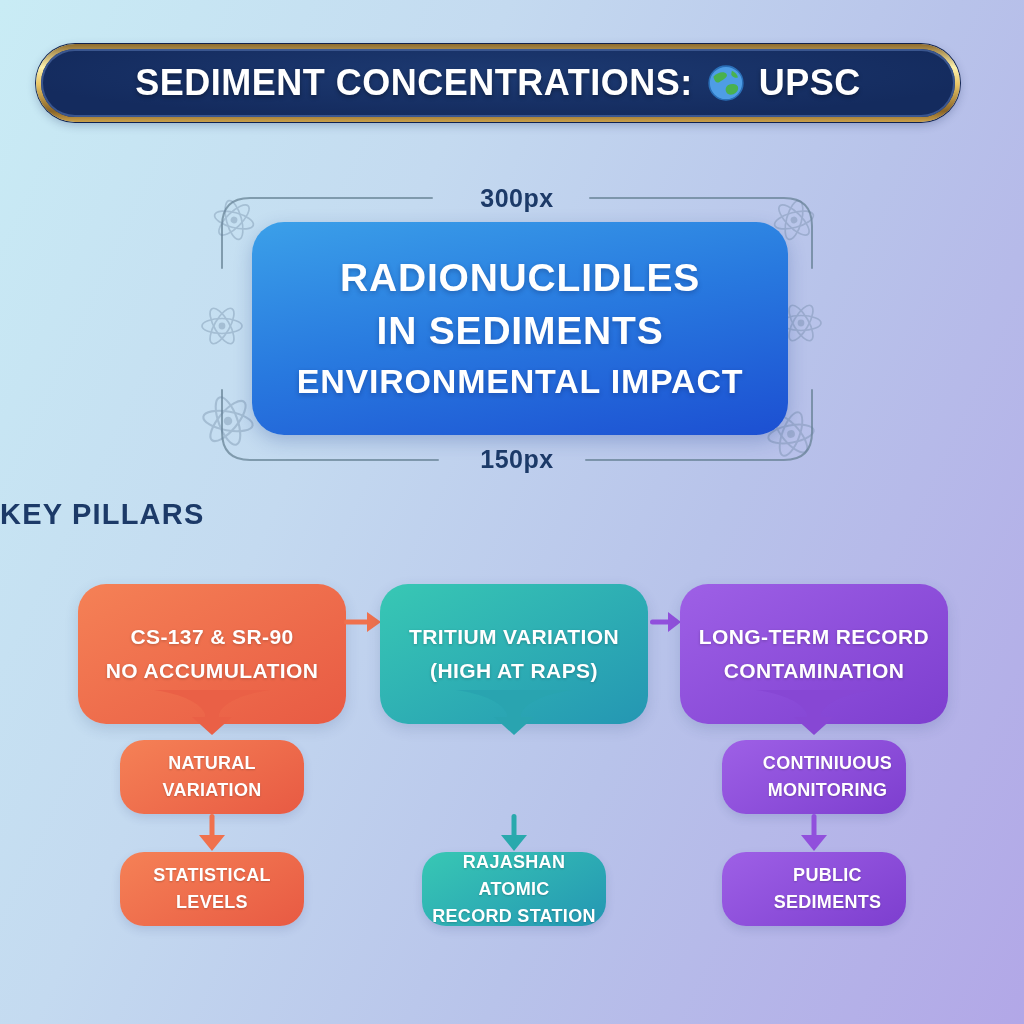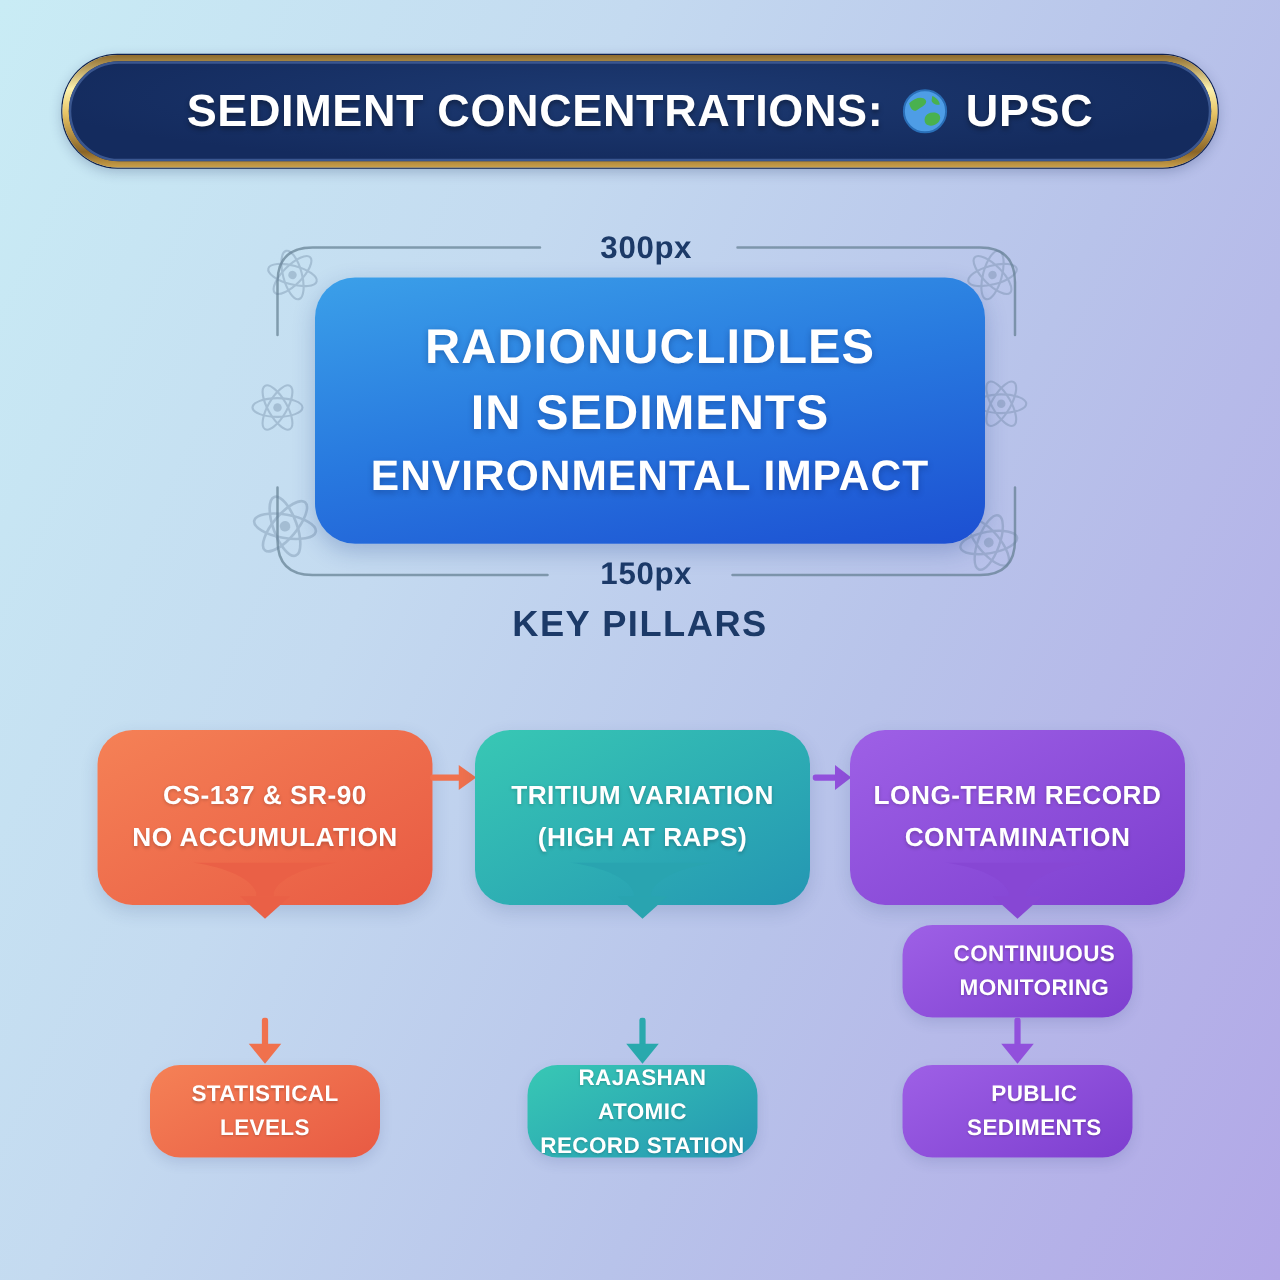--- a/index.html
+++ b/index.html
@@ -13,21 +13,21 @@
   }
 
   
   .frame-svg{position:absolute;inset:0;pointer-events:none;}
   .frame-line{stroke:var(--frame_line);stroke-width:2;fill:none;opacity:.68;stroke-linecap:round;}
   .atom{stroke:#66809c;fill:none;stroke-width:1.7;opacity:.34;}
   .atom-core{fill:#66809c;stroke:none;}
 
   
   .banner-outer{
-    position:absolute;left:50px;top:44px;width:924px;height:90px;
+    position:absolute;left:36px;top:44px;width:924px;height:78px;
     border-radius:44px;box-sizing:border-box;padding:5px;
     background:linear-gradient(180deg,#8f6b2c 0%,var(--gold_light) 30%,#e8c465 52%,var(--gold_dark) 86%,#caa04a 100%);
     box-shadow:0 3px 10px rgba(20,40,90,.28),0 0 0 1px #10224e;
   }
   .banner-inner{
     width:100%;height:100%;border-radius:40px;
     background:radial-gradient(ellipse at 50% 35%,#1d3a72 0%,var(--banner_navy) 75%);
     box-shadow:inset 0 0 0 2px #3a568f;
     display:flex;align-items:center;justify-content:center;gap:14px;
   }
@@ -43,21 +43,21 @@
   }
   .hero-line{color:#fff;font-weight:800;letter-spacing:.8px;text-align:center;text-shadow:0 2px 5px rgba(10,30,90,.32);}
   .hl1,.hl2{font-size:39px;}
   .hl3{font-size:34px;}
 
   .dim-label{position:absolute;width:160px;text-align:center;color:var(--ink);font-weight:800;font-size:25px;letter-spacing:.5px;}
   .dim-top{left:437px;top:184px;}
   .dim-bottom{left:437px;top:445px;}
 
   .section-title{
-    position:absolute;left:0;right:0;top:484px;margin:0;text-align:center;
+    position:absolute;left:0;right:0;top:498px;margin:0;
     font-size:29px;font-weight:800;color:var(--ink);letter-spacing:1.2px;
   }
 
   
   .k0{--a1:var(--orange_top);--a2:var(--orange_bottom);--fun:var(--orange_mid);--acc:var(--orange_arrow);}
   .k1{--a1:var(--teal_top);--a2:var(--teal_bottom);--fun:var(--teal_mid);--acc:var(--teal_arrow);}
   .k2{--a1:var(--purple_top);--a2:var(--purple_bottom);--fun:var(--purple_mid);--acc:var(--purple_arrow);}
 
   .head-box{
     position:absolute;top:552px;width:268px;height:140px;border-radius:28px;box-sizing:border-box;padding:0 12px;
@@ -142,20 +142,24 @@
   <h2 class="section-title">KEY PILLARS</h2>
 
   <div class="head-box k0 p0">
     <div>CS-137 &amp; SR-90</div>
     <div>NO ACCUMULATION</div>
   </div>
   <svg class="tail k0 p0" width="120" height="46" viewBox="0 0 120 46" aria-hidden="true">
     <path class="fun" d="M2 0 H118 C90 4 71 13 67 24 L67 27 H53 L53 24 C49 13 30 4 2 0 Z"></path>
     <path class="fun" d="M40 27 H80 L60 45 Z"></path>
   </svg>
+  <div class="step-box row2 k0 p0">
+    <div>NATURAL</div>
+    <div>VARIATION</div>
+  </div>
   <svg class="varrow k0 p0" width="36" height="38" viewBox="0 0 36 38" aria-hidden="true">
     <rect x="15.5" y="0" width="5" height="23" rx="2.5" fill="currentColor"></rect>
     <path d="M5 21 H31 L18 37 Z" fill="currentColor"></path>
   </svg>
   <div class="step-box row3 k0 p0">
     <div>STATISTICAL</div>
     <div>LEVELS</div>
   </div>
 
   <svg class="harrow h1" width="38" height="28" viewBox="0 0 38 28" aria-hidden="true">

